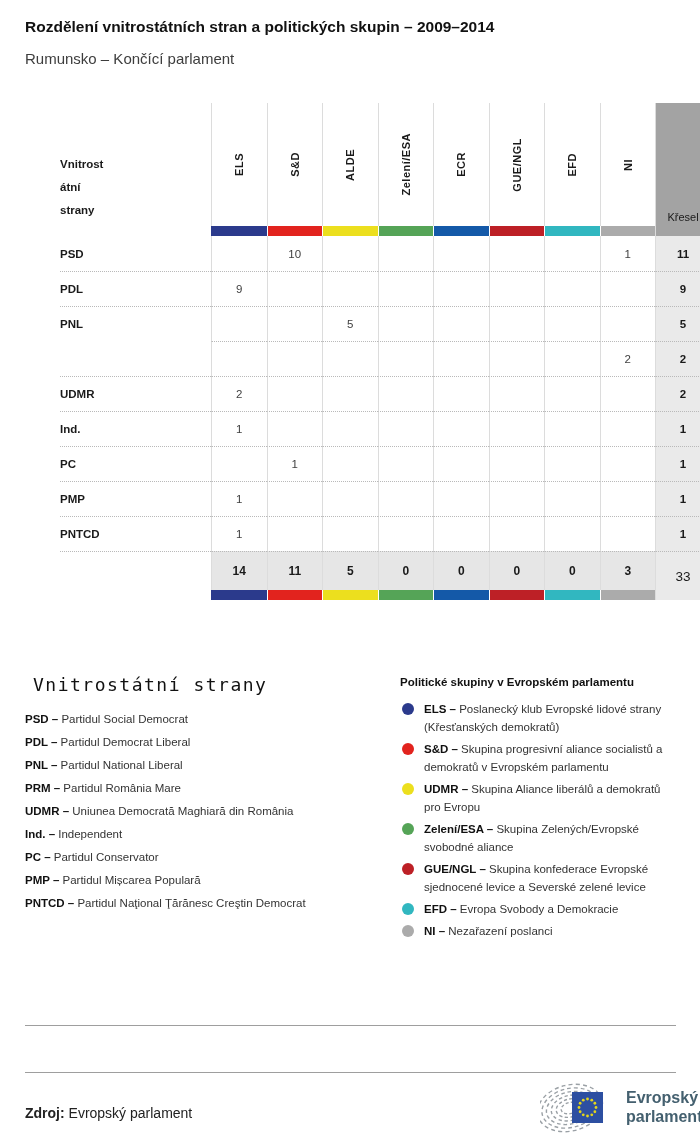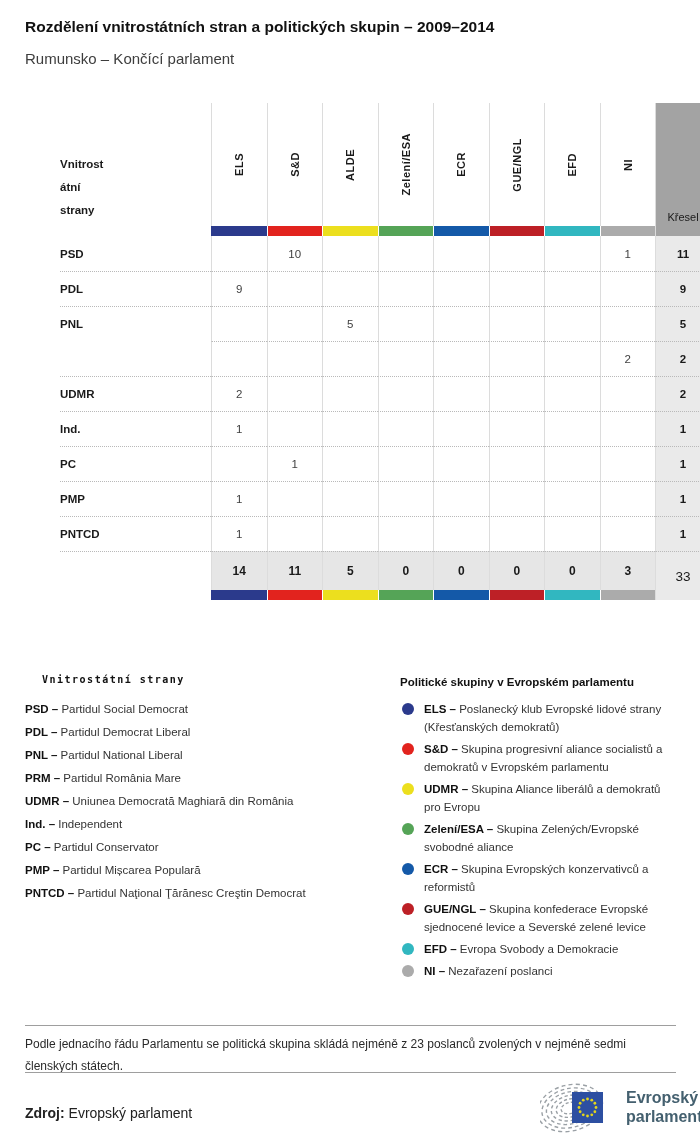--- a/index.html
+++ b/index.html
@@ -28,22 +28,22 @@
          font-weight:bold;background:#e6e6e6;color:#1a1a1a;}
   .c-grand{display:flex;align-items:center;justify-content:center;font-size:13.5px;
            background:#eaeaea;color:#1a1a1a;}
   .bl{border-left:1px solid #dcdcdc;}
   .br{border-right:1px solid #e3e3e3;}
   .bt{border-top:1px dotted #b9b9b9;}
   .blw{border-left:1px solid #fff;}
 
   
   .legend-left{position:absolute;left:25px;top:674px;width:360px;}
-  .legend-left h3{font-family:"DejaVu Sans Mono",monospace;font-size:10px;font-weight:bold;
-                  letter-spacing:1.5px;margin:0 0 13px 17px;color:#111;}
+  .legend-left h3{font-family:"DejaVu Sans Mono",monospace;font-size:18px;font-weight:normal;
+                  letter-spacing:1.5px;margin:0 0 13px 8px;color:#111;}
   .legend-left .li{font-size:11.5px;line-height:23px;color:#333;}
   .legend-left .li b{color:#111;}
   .legend-right{position:absolute;left:400px;top:676px;width:280px;}
   .legend-right h3{font-size:11.5px;font-weight:bold;margin:0 0 12px 0;color:#111;}
   .gi{display:flex;margin-bottom:4px;}
   .dot{width:12px;height:12px;border-radius:50%;flex:0 0 12px;margin:3px 10px 0 2px;}
   .gi .txt{font-size:11.5px;line-height:18px;color:#333;}
   .gi .txt b{color:#111;}
 
   
@@ -238,40 +238,35 @@
         </div>
         <div class="gi">
           <span class="dot" style="background: rgb(236, 223, 30);"></span>
           <span class="txt"><b>UDMR – </b>Skupina Aliance liberálů a demokratů pro Evropu</span>
         </div>
         <div class="gi">
           <span class="dot" style="background: rgb(85, 164, 87);"></span>
           <span class="txt"><b>Zelení/ESA – </b>Skupina Zelených/Evropské svobodné aliance</span>
         </div>
         <div class="gi">
-          <span class="dot" style="background: rgb(20, 89, 168);"></span>
-          <span class="txt"><b>ECR – </b>Skupina Evropských konzervativců a reformistů</span>
-        </div>
-        <div class="gi">
           <span class="dot" style="background: rgb(189, 32, 38);"></span>
           <span class="txt"><b>GUE/NGL – </b>Skupina konfederace Evropské sjednocené levice a Severské zelené levice</span>
         </div>
         <div class="gi">
           <span class="dot" style="background: rgb(49, 183, 192);"></span>
           <span class="txt"><b>EFD – </b>Evropa Svobody a Demokracie</span>
         </div>
         <div class="gi">
           <span class="dot" style="background: rgb(171, 171, 171);"></span>
           <span class="txt"><b>NI – </b>Nezařazení poslanci</span>
         </div>
       </div>
   </div>
 
   <div class="rule" id="rule1"></div>
-  <div class="note">Podle jednacího řádu Parlamentu se politická skupina skládá nejméně z 23 poslanců zvolených v nejméně sedmi členských státech.</div>
   <div class="rule" id="rule2"></div>
 
   <div class="source">
     <b>Zdroj:</b>
     <span>Evropský parlament</span>
   </div>
 
   <div class="logo">
     <svg width="78" height="52" viewBox="0 0 78 52">
       <g fill="none" stroke="#9aa0a5" stroke-width="1.4" transform="rotate(-14 30 27)">

